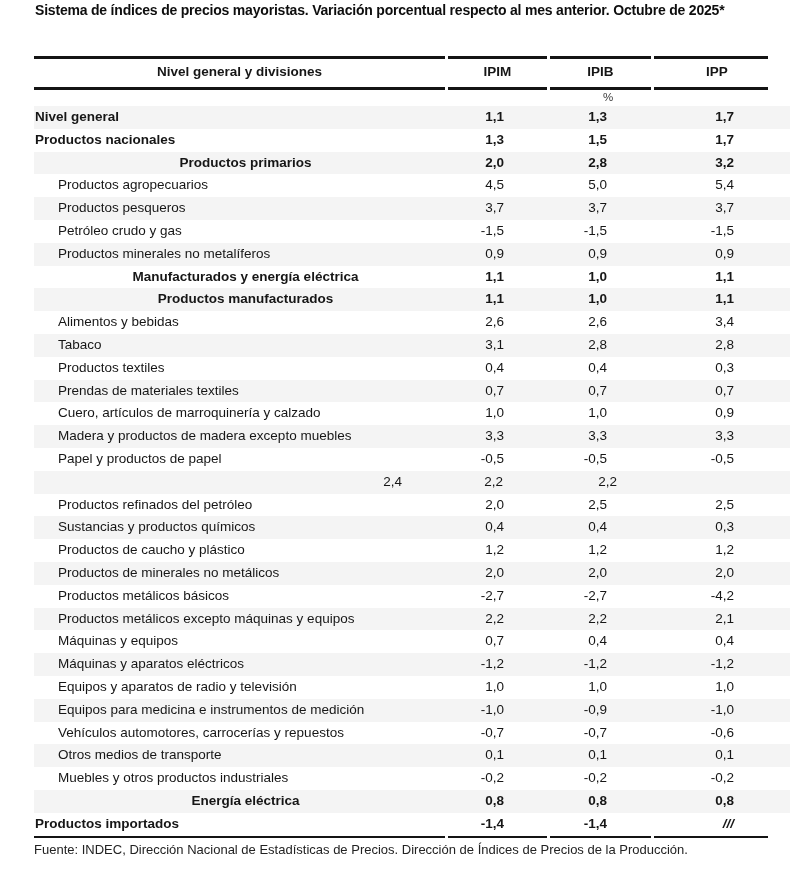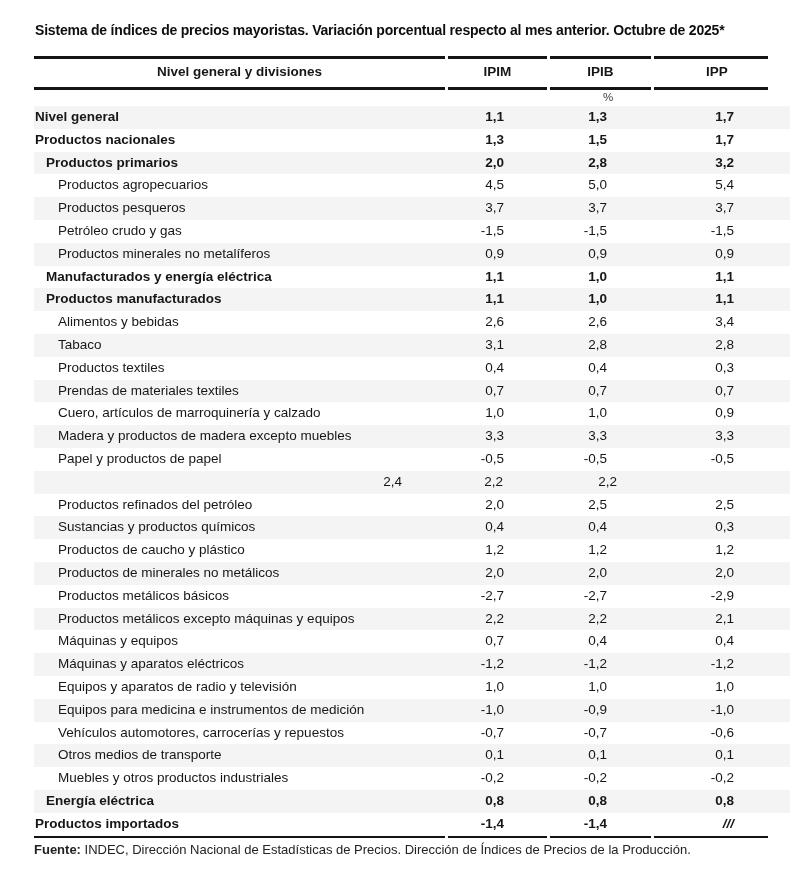--- a/index.html
+++ b/index.html
@@ -5,21 +5,21 @@
   html, body { margin: 0; padding: 0; }
   body {
     width: 790px; height: 886px;
     background: #ffffff;
     font-family: "Liberation Sans", sans-serif;
     color: #161616;
     position: relative;
     overflow: hidden;
   }
   .title {
-    position: absolute; left: 35px; top: 22px;
+    position: absolute; left: 35px; top: 2px;
     font-size: 14px; font-weight: bold; letter-spacing: -0.2px;
     color: #0e0e0e; white-space: nowrap;
   }
   .table-wrap { position: absolute; left: 34px; top: 56px; width: 756px; }
 
   
   .rule { display: grid; grid-template-columns: 411px 99px 101px 114px; column-gap: 3px; width: 734px; }
   .rule span { background: #141414; }
   .rule.thick span { height: 3px; }
   .rule.thin  span { height: 2px; }
@@ -38,33 +38,33 @@
   }
 
   .tbody { width: 756px; }
   .trow { height: 22.8px; line-height: 22.8px; font-size: 13.5px; }
   .trow.shaded { background: #f4f4f4; }
   .trow.bold { font-weight: bold; }
   .trow .rlabel {
     white-space: nowrap; overflow: hidden;
     padding-left: 1px;
   }
-  .trow.lvl1 .rlabel { padding-left: 12px; }
+  .trow.lvl1 .rlabel { padding-left: 12px; text-align: center; }
   .trow.lvl2 .rlabel { padding-left: 24px; }
   .trow .rval { text-align: right; white-space: nowrap; }
   .trow .rval.c1 { padding-right: 43px; }
   .trow .rval.c2 { padding-right: 44px; }
   .trow .rval.c3 { padding-right: 34px; }
   .trow .rval.slashes { font-style: italic; font-weight: bold; }
 
   .footer {
     position: absolute; left: 34px; top: 842px;
     font-size: 13px; color: #222222; white-space: nowrap;
   }
-  .footer .src-label { font-weight: bold; }
+  .footer .src-label { font-weight: normal; }
 </style>
 </head>
 <body>
 
 <div class="title">Sistema de índices de precios mayoristas. Variación porcentual respecto al mes anterior. Octubre de 2025*</div>
 
 <div class="table-wrap">
 
   <div class="rule thick">
     <span></span>
@@ -235,21 +235,21 @@
     <div class="rlabel">Productos de minerales no metálicos</div>
     <div class="rval c1">2,0</div>
     <div class="rval c2">2,0</div>
     <div class="rval c3">2,0</div>
   </div>
 
   <div class="grid-row trow lvl2">
     <div class="rlabel">Productos metálicos básicos</div>
     <div class="rval c1">-2,7</div>
     <div class="rval c2">-2,7</div>
-    <div class="rval c3">-2,9</div>
+    <div class="rval c3">-4,2</div>
   </div>
 
   <div class="grid-row trow lvl2 shaded">
     <div class="rlabel">Productos metálicos excepto máquinas y equipos</div>
     <div class="rval c1">2,2</div>
     <div class="rval c2">2,2</div>
     <div class="rval c3">2,1</div>
   </div>
 
   <div class="grid-row trow lvl2">

